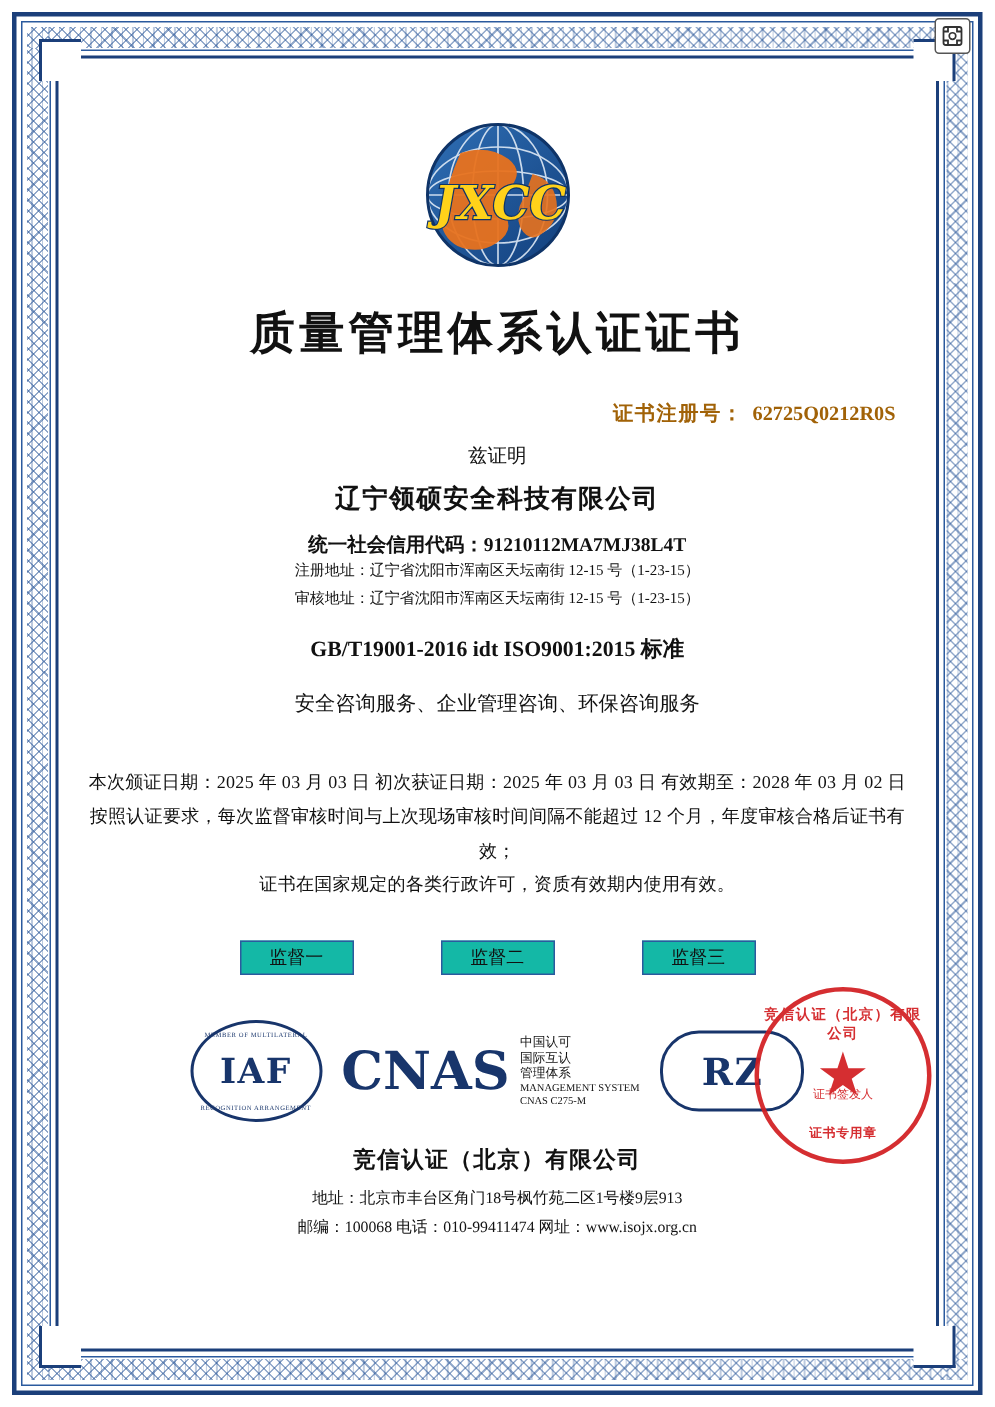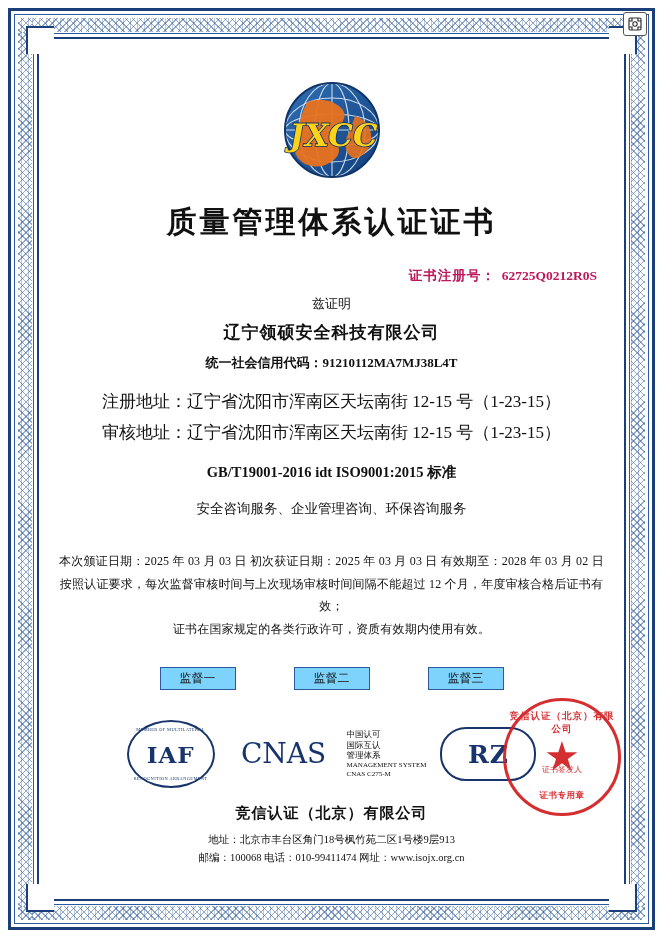--- a/index.html
+++ b/index.html
@@ -109,21 +109,21 @@
     color: #111;
     margin-top: 12px;
     font-family: "DejaVu Serif", "Liberation Serif", serif;
   }
   .cert-no-row {
     margin-top: 24px;
     text-align: right;
     padding-right: 18px;
     font-size: 13.5px;
     font-weight: bold;
-    color: #be185d;
+    color: #a16207;
   }
   .cert-no-row .label { letter-spacing: 1px; }
   .cert-no-row .value { margin-left: 6px; }
   .hereby {
     margin-top: 10px;
     font-size: 13px;
     color: #111;
   }
   .company {
     margin-top: 8px;
@@ -133,22 +133,21 @@
     color: #111;
     font-family: "DejaVu Serif", "Liberation Serif", serif;
   }
   .credit-code {
     margin-top: 10px;
     font-size: 13px;
     font-weight: bold;
     color: #111;
   }
   .addr-block {
-    margin-top: 14px;
-    font-size: 17px;
+    font-size: 10px;
     color: #111;
     line-height: 1.85;
   }
   .conform-title {
     margin-top: 18px;
     font-size: 14.5px;
     font-weight: bold;
     color: #111;
     letter-spacing: 1px;
   }
@@ -189,21 +188,21 @@
   }
   .sup-box {
     width: 74px;
     height: 21px;
     border: 1px solid #2b5a9e;
     font-size: 12px;
     color: #111;
     display: flex;
     align-items: center;
     justify-content: center;
-    background: #7dd3fc;
+    background: #14b8a6;
   }
 
   
   .marks {
     margin-top: 24px;
     height: 80px;
     display: flex;
     align-items: center;
     justify-content: center;
     gap: 14px;
@@ -237,22 +236,22 @@
   .iaf-mark .iaf-bottom { bottom: 5px; }
 
   .cnas-mark {
     width: 110px;
     display: flex;
     flex-direction: column;
     align-items: center;
     color: #18356b;
   }
   .cnas-mark .cnas-text {
-    font-size: 28px;
-    font-weight: normal;
+    font-size: 35px;
+    font-weight: bold;
     letter-spacing: 0px;
     font-family: "DejaVu Serif", serif;
     line-height: 1;
   }
   .cnas-cn {
     font-size: 8.5px;
     color: #111;
     line-height: 1.25;
     text-align: left;
     margin-left: 2px;

